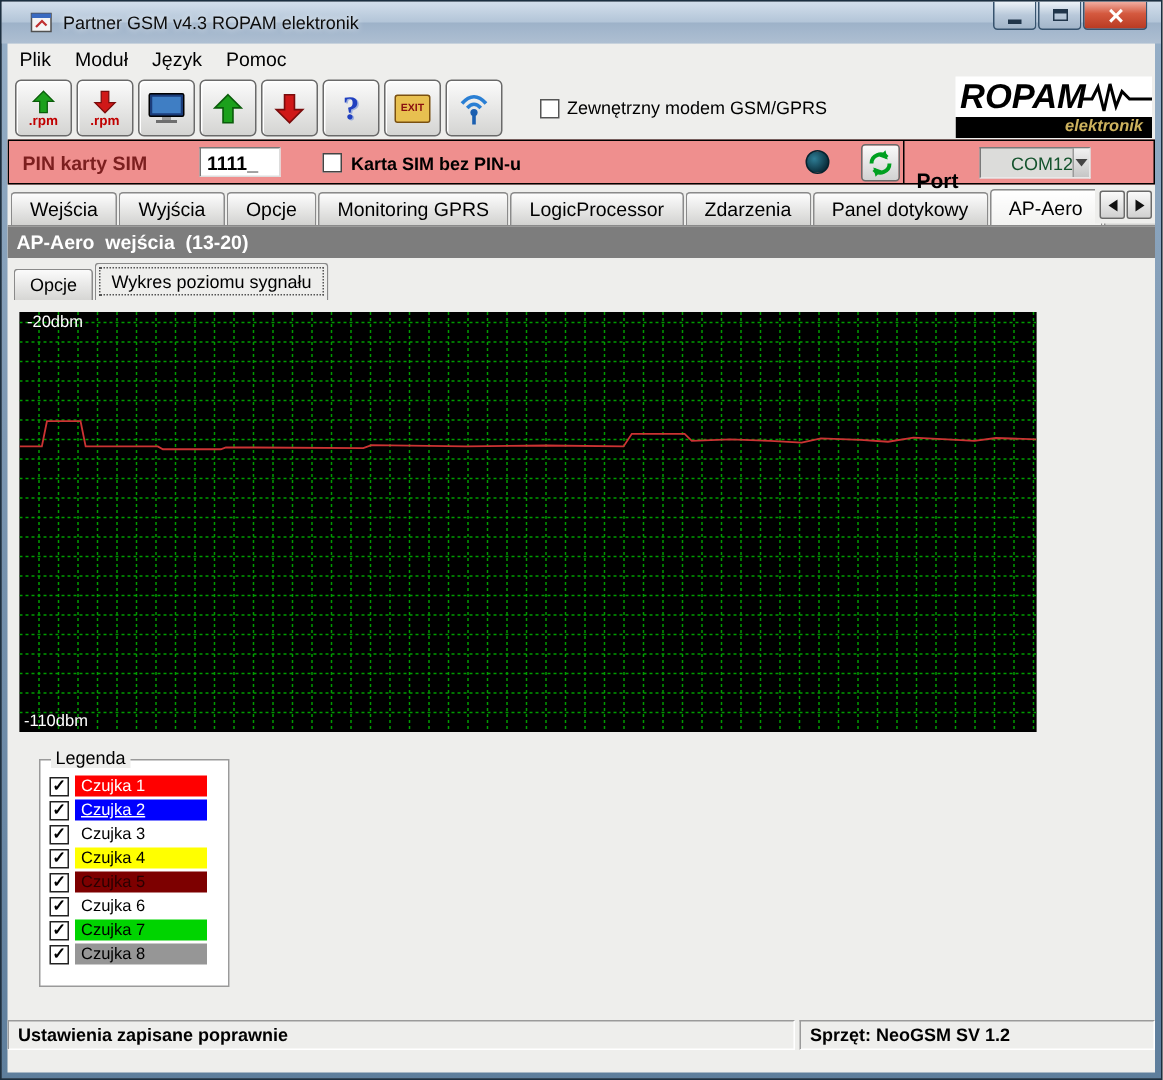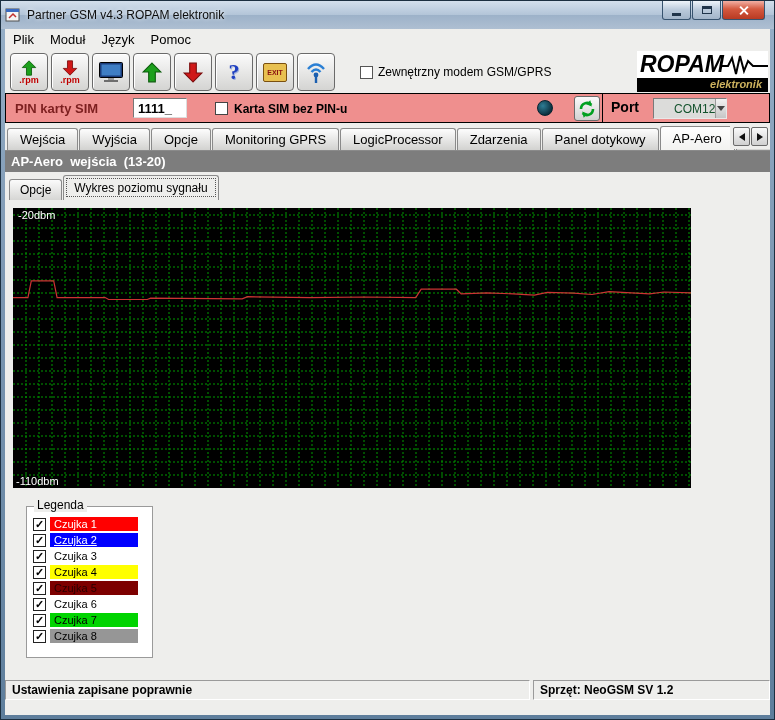--- a/index.html
+++ b/index.html
@@ -5,21 +5,21 @@
   * { margin:0; padding:0; box-sizing:border-box; }
   html,body { width:775px; height:720px; }
   body { font-family:"Liberation Sans", sans-serif; background:#444; }
 
   .frame { position:relative; width:775px; height:720px;
     background:linear-gradient(180deg,#97b0c8 0%,#7c97b2 40%,#5e7e9c 100%);
     border:1px solid #1c2f40; overflow:hidden; }
 
   
   .titlebar { position:absolute; top:0; left:0; width:100%; height:28px;
-    display:flex; align-items:center; padding-left:4px;
+    display:flex; align-items:center; padding-left:19px;
     background:linear-gradient(180deg,#d3dfec 0%,#b3c5d8 49%,#9db2c9 51%,#aebfd2 100%); }
   .title-text { font-size:12px; color:#0d0d0d; margin-left:6px; text-shadow:0 0 4px rgba(255,255,255,.95); }
   .win-buttons { position:absolute; top:0; right:9px; display:flex; }
   .wbtn { height:19px; border:1px solid #37536e; border-top:none;
     background:linear-gradient(#eef4fa,#b9c9da 50%,#a2b5c9);
     border-radius:0 0 3px 3px; margin-left:1px; display:flex; align-items:center; justify-content:center; }
   .wbtn-min, .wbtn-max { width:29px; }
   .wbtn-close { width:43px; background:linear-gradient(#f2b0a4,#d4593f 45%,#b93a22); }
   .glyph-min { width:9px; height:3px; background:#20354a; margin-top:8px; }
   .glyph-max { width:10px; height:8px; border:1px solid #20354a; border-top:3px solid #20354a; background:transparent; }
@@ -58,21 +58,21 @@
     border:1px solid; border-color:#777 #ddd #ddd #777; font-family:"Liberation Sans",sans-serif;
     font-size:13px; font-weight:bold; padding-left:4px; color:#000; }
   .sim-cbx { position:absolute; left:209px; top:8px; width:13px; height:13px; background:#fff; border:1px solid #444; }
   .sim-label { position:absolute; left:228px; top:8px; font-size:12px; font-weight:bold; color:#000; }
   .led { position:absolute; left:531px; top:6px; width:16px; height:16px; border-radius:50%;
     background:radial-gradient(circle at 35% 35%, #2e7d95, #0b2f3d 72%); border:1px solid #06222e; }
   .refresh-btn { position:absolute; left:568px; top:2px; width:26px; height:25px;
     background:linear-gradient(#fafafa,#d2d2d2); border:1px solid #6a6a6a; border-radius:3px;
     display:flex; align-items:center; justify-content:center; }
   .port-sep { position:absolute; left:596px; top:0; width:1px; height:28px; background:#000; }
-  .port-label { position:absolute; left:605px; top:5px; font-size:14px; font-weight:bold; color:#000; }
+  .port-label { position:absolute; left:605px; top:18px; font-size:14px; font-weight:bold; color:#000; }
   .port-combo { position:absolute; left:647px; top:4px; width:74px; height:21px; background:#dcdcda;
     border:1px solid; border-color:#7a7a7a #e8e8e8 #e8e8e8 #7a7a7a; display:flex; align-items:center; }
   .port-value { flex:1; font-size:12px; color:#14532d; padding-left:20px; }
   .combo-arrow-btn { width:17px; height:100%; background:linear-gradient(#f2f2f2,#c6c6c6);
     border-left:1px solid #9a9a9a; display:flex; align-items:center; justify-content:center; }
   .tri-down { width:0; height:0; border-left:4px solid transparent; border-right:4px solid transparent; border-top:5px solid #444; }
 
   
   .tabstrip { position:absolute; top:96px; left:0; right:0; height:26px; display:flex; align-items:flex-end;
     padding-left:2px; border-bottom:1px solid #8a8a8a; overflow:hidden; }

